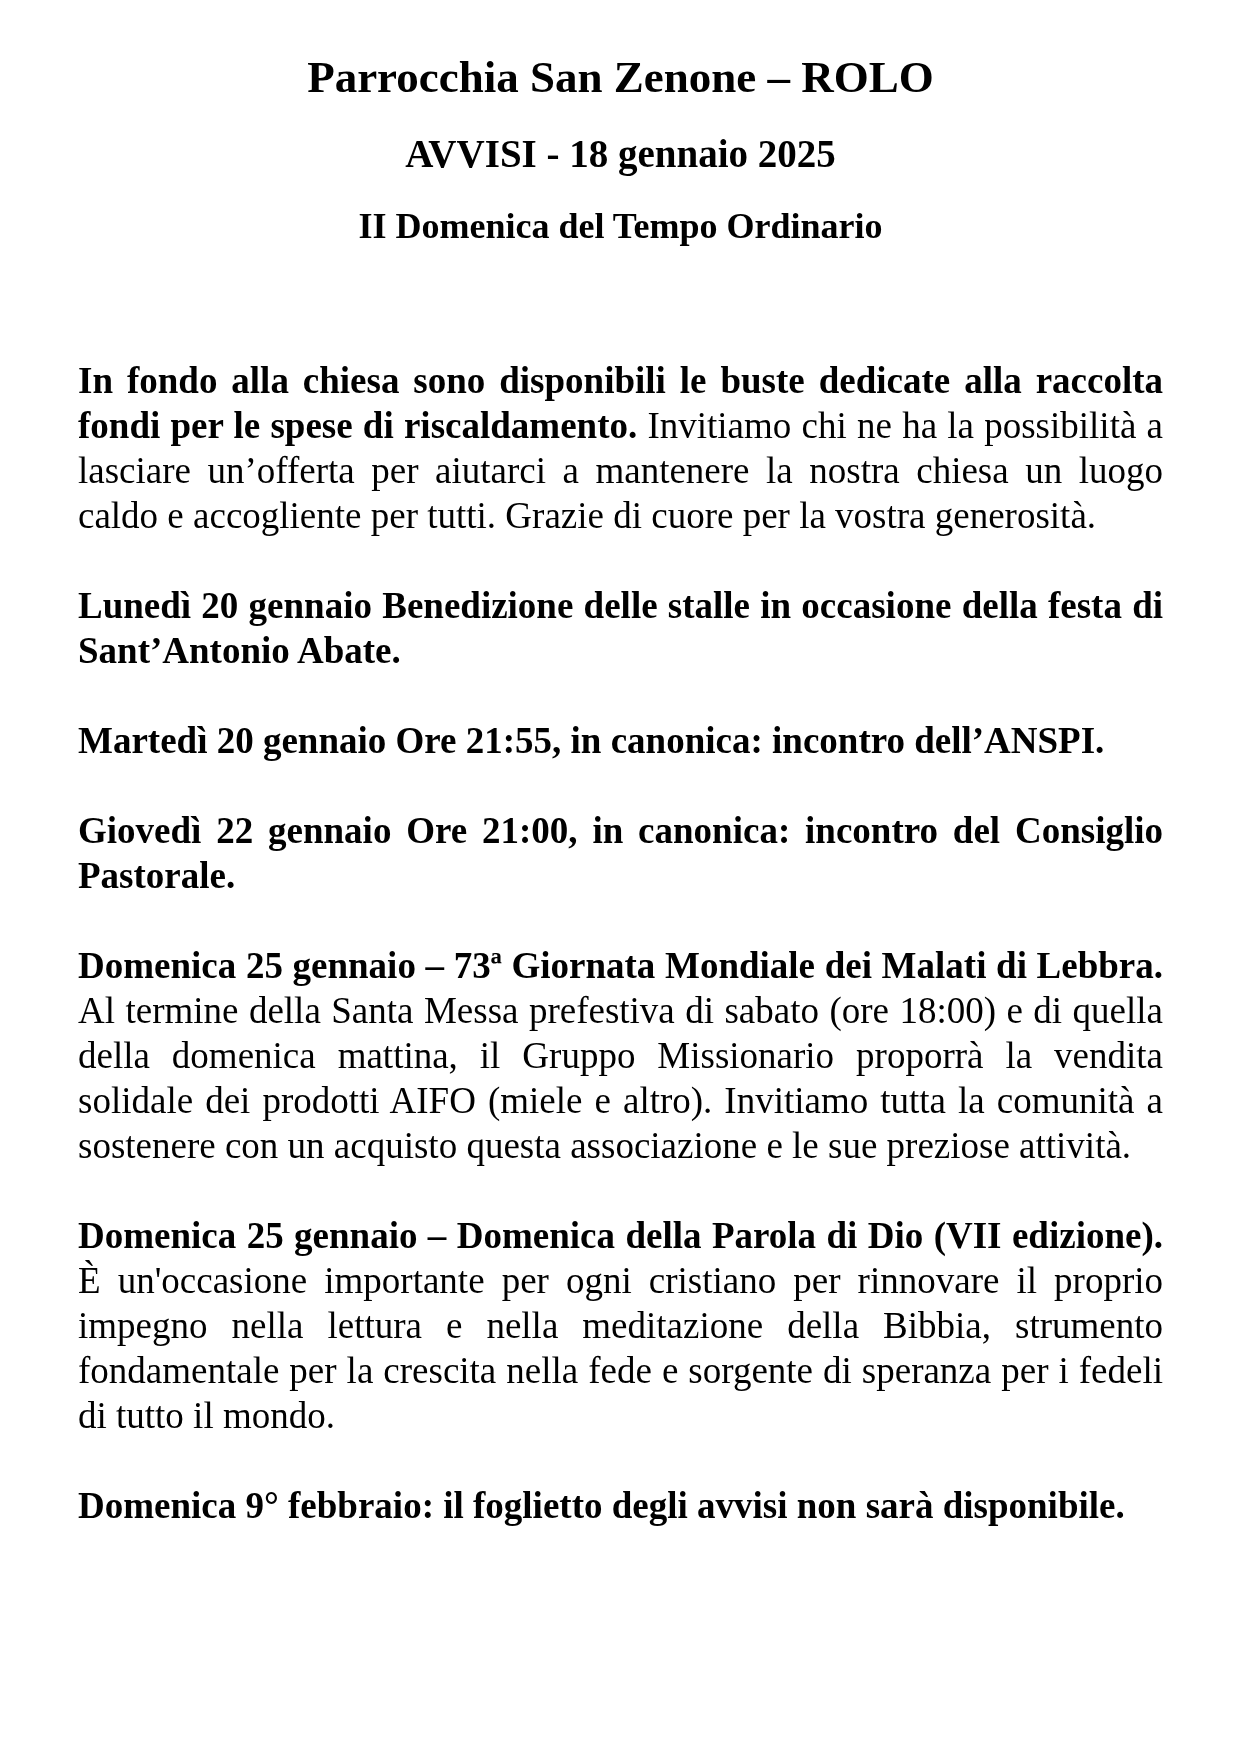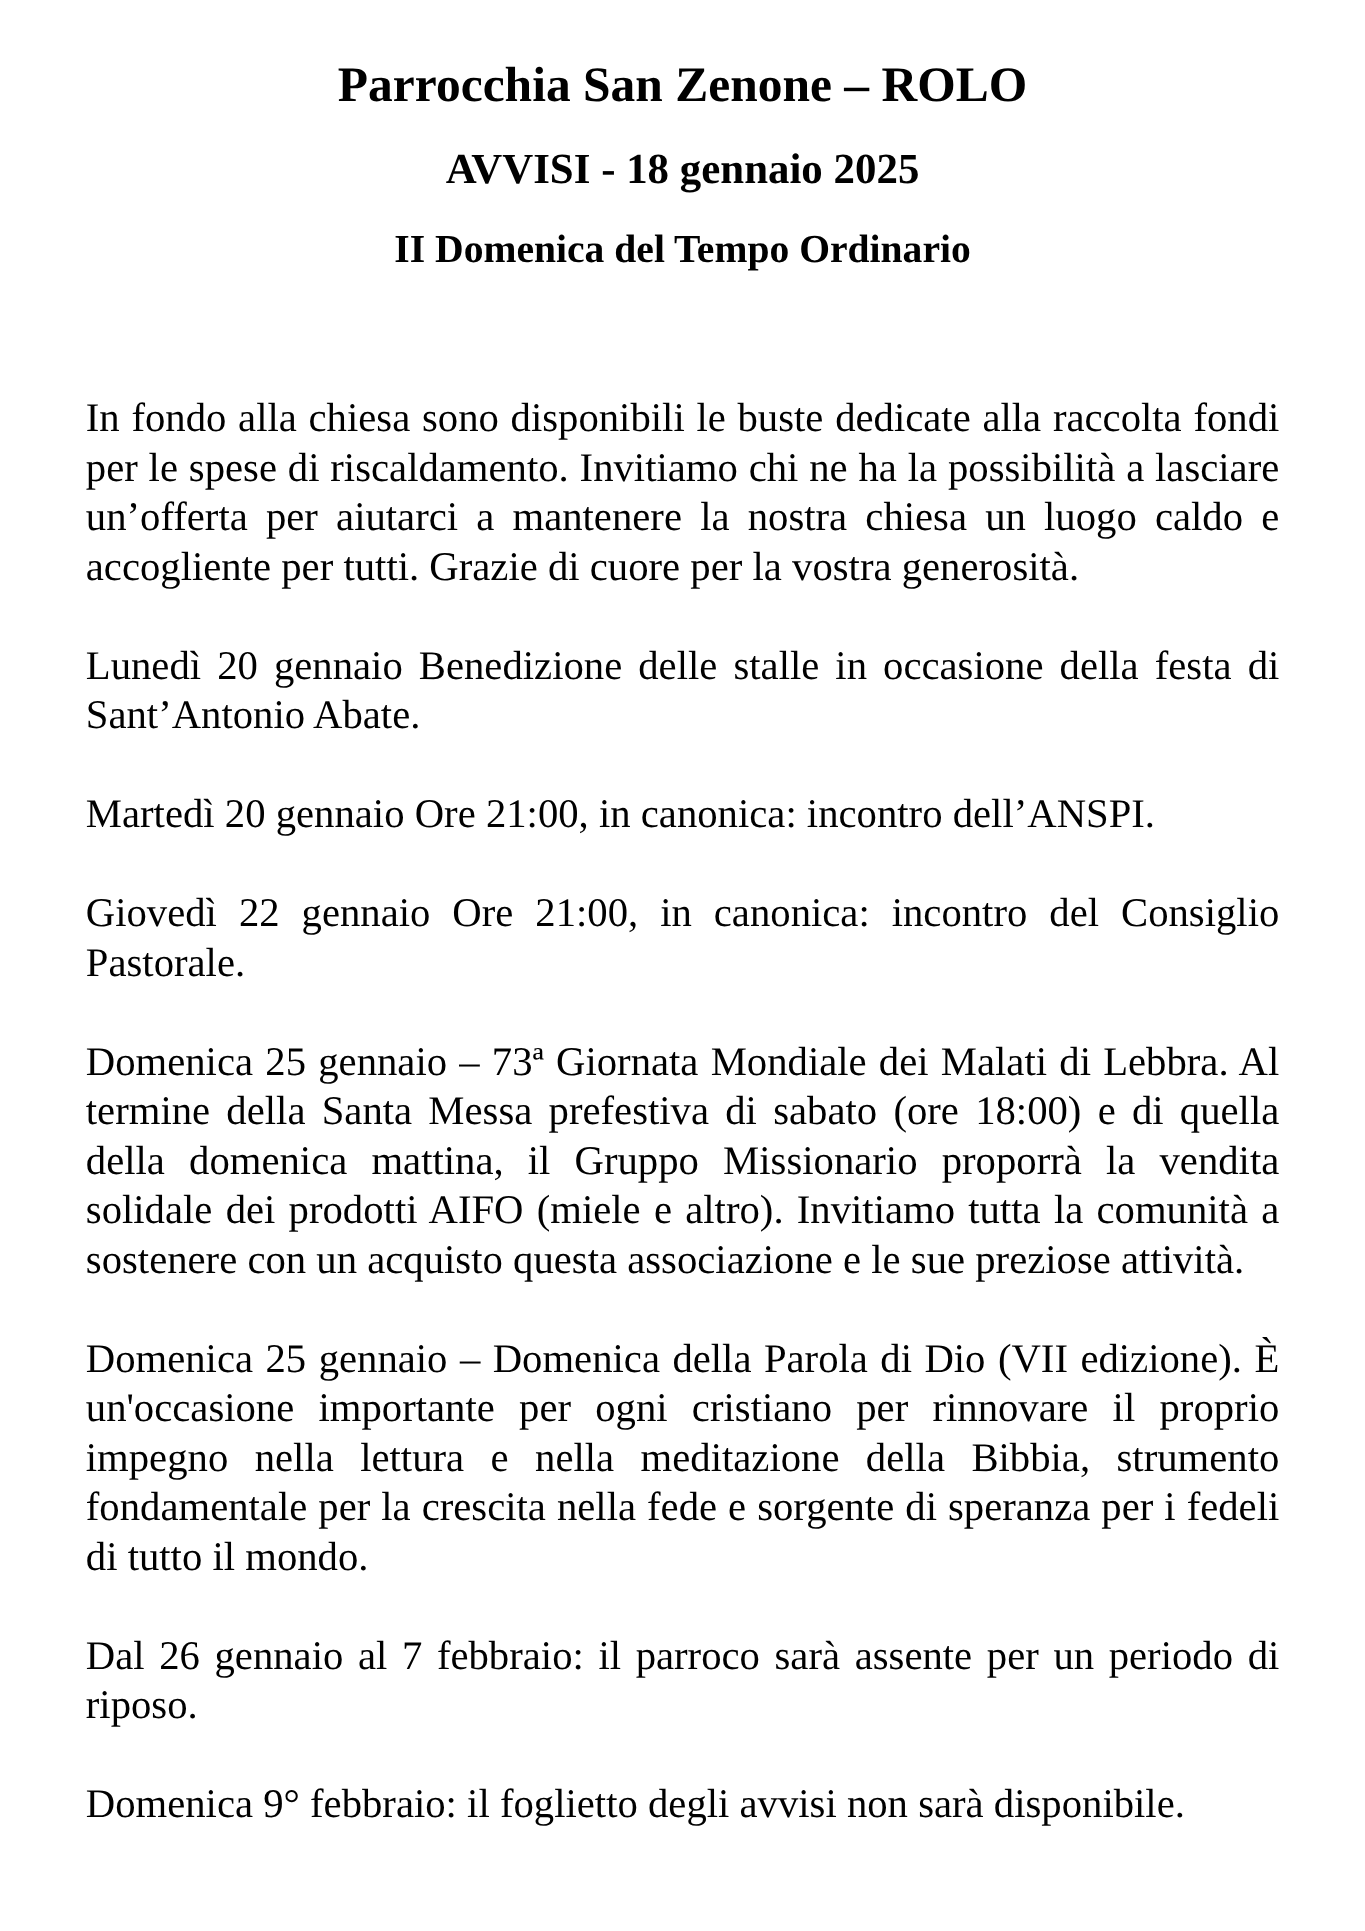--- a/index.html
+++ b/index.html
@@ -42,41 +42,40 @@
     line-height: 44px;
     margin: 0 0 110px 0;
   }
   .body-par {
     font-size: 37px;
     line-height: 45px;
     text-align: justify;
     margin: 0 0 45px 0;
   }
   .body-par strong {
-    font-weight: normal;
+    font-weight: bold;
   }
 </style>
 </head>
 <body>
 
 <div class="page">
 
   <h1 class="doc-title">Parrocchia San Zenone – ROLO</h1>
   <h2 class="doc-subtitle">AVVISI - 18 gennaio 2025</h2>
   <h3 class="doc-heading">II Domenica del Tempo Ordinario</h3>
 
   <p class="body-par"><strong>In fondo alla chiesa sono disponibili le buste dedicate alla raccolta fondi per le spese di riscaldamento.</strong><span> Invitiamo chi ne ha la possibilità a lasciare un’offerta per aiutarci a mantenere la nostra chiesa un luogo caldo e accogliente per tutti. Grazie di cuore per la vostra generosità.</span></p>
 
   <p class="body-par"><strong>Lunedì 20 gennaio Benedizione delle stalle in occasione della festa di Sant’Antonio Abate.</strong><span></span></p>
 
-  <p class="body-par"><strong>Martedì 20 gennaio Ore 21:00, in canonica: incontro dell’ANSPI.</strong><span></span></p>
+  <p class="body-par"><strong>Martedì 20 gennaio Ore 21:55, in canonica: incontro dell’ANSPI.</strong><span></span></p>
 
   <p class="body-par"><strong>Giovedì 22 gennaio Ore 21:00, in canonica: incontro del Consiglio Pastorale.</strong><span></span></p>
 
   <p class="body-par"><strong>Domenica 25 gennaio – 73ª Giornata Mondiale dei Malati di Lebbra.</strong><span> Al termine della Santa Messa prefestiva di sabato (ore 18:00) e di quella della domenica mattina, il Gruppo Missionario proporrà la vendita solidale dei prodotti AIFO (miele e altro). Invitiamo tutta la comunità a sostenere con un acquisto questa associazione e le sue preziose attività.</span></p>
 
   <p class="body-par"><strong>Domenica 25 gennaio – Domenica della Parola di Dio (VII edizione).</strong><span> È un'occasione importante per ogni cristiano per rinnovare il proprio impegno nella lettura e nella meditazione della Bibbia, strumento fondamentale per la crescita nella fede e sorgente di speranza per i fedeli di tutto il mondo.</span></p>
 
-  <p class="body-par"><strong>Dal 26 gennaio al 7 febbraio: il parroco sarà assente per un periodo di riposo.</strong><span></span></p>
 
   <p class="body-par"><strong>Domenica 9° febbraio: il foglietto degli avvisi non sarà disponibile.</strong><span></span></p>
 
 </div>
 
 </body></html>

